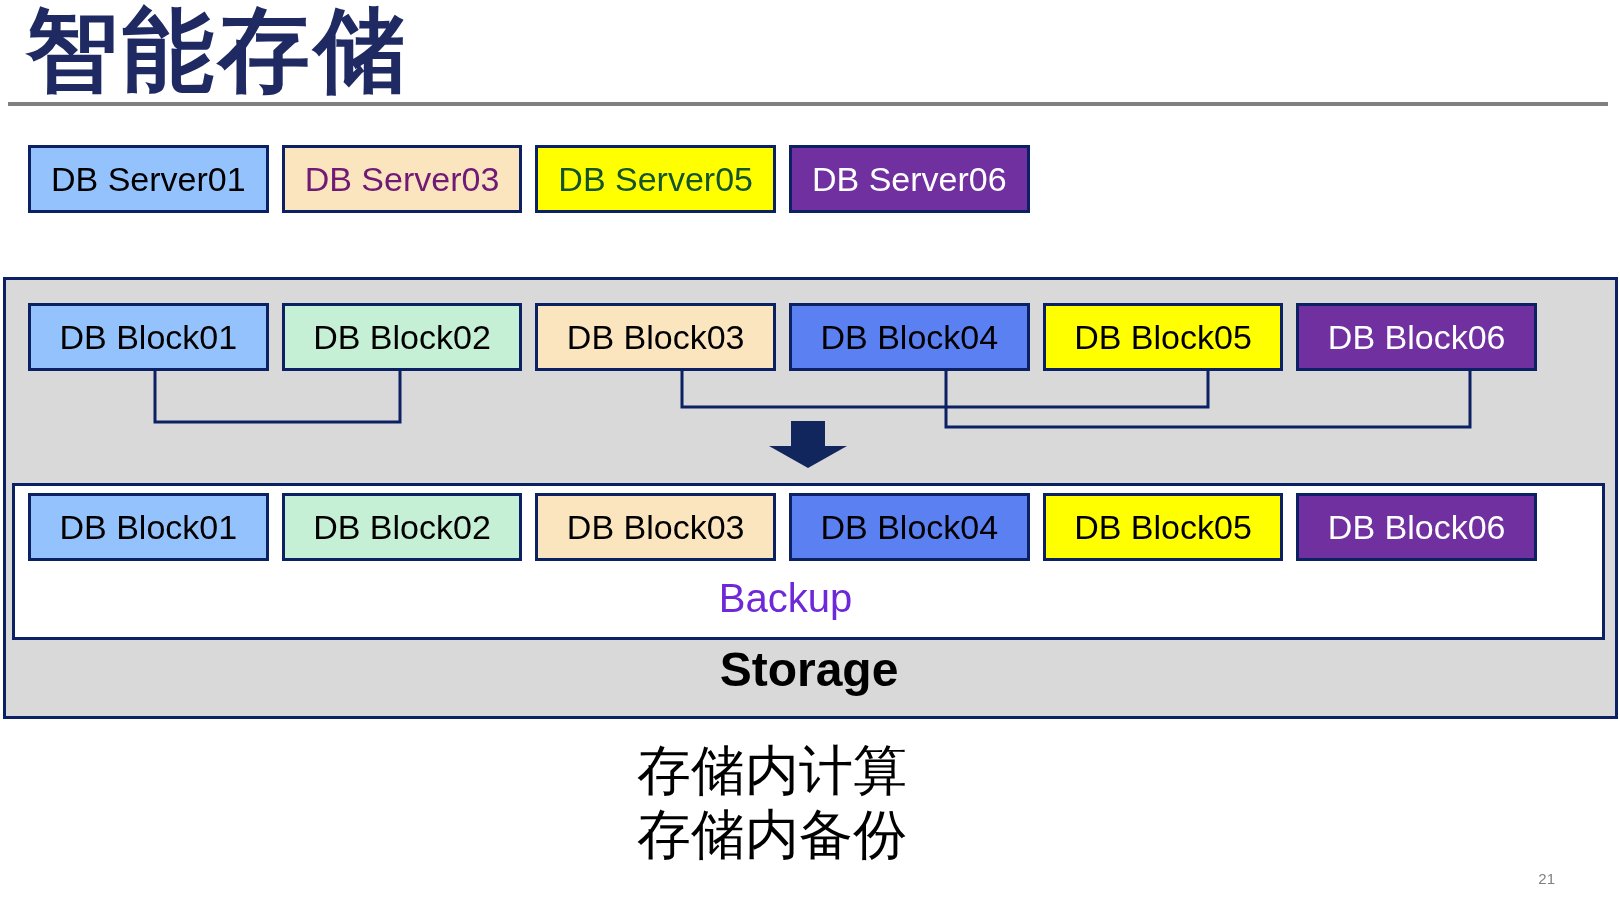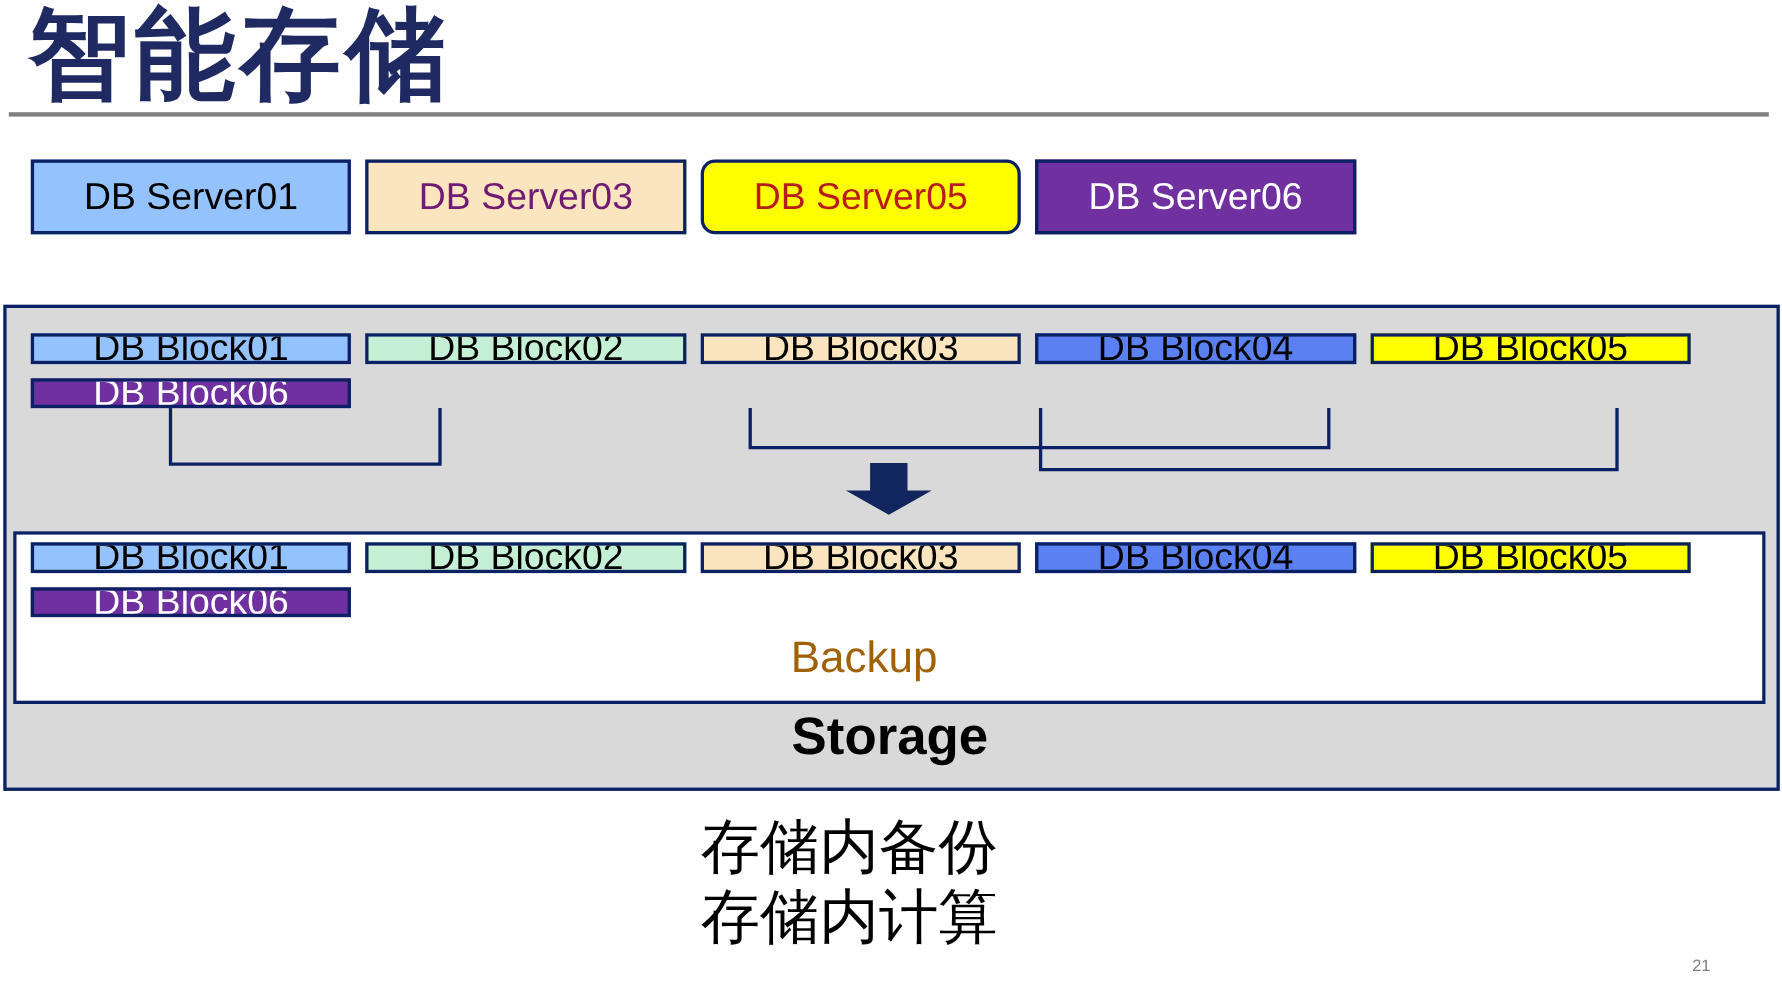--- a/index.html
+++ b/index.html
@@ -18,21 +18,21 @@
     font-weight: bold; color: #1F2A63;
     letter-spacing: 4px; white-space: nowrap;
   }
   .title-divider {
     left: 8px; top: 102px; width: 1600px; height: 4px;
     background: #808080;
   }
 
   .row6 {
     display: grid;
-    grid-template-columns: repeat(5, 1fr);
+    grid-template-columns: repeat(6, 1fr);
     gap: 13px;
     width: 1509px; height: 68px;
   }
   .box {
     border: 3px solid #0B2164;
     display: flex; align-items: center; justify-content: center;
     font-size: 34px; color: #000;
     white-space: nowrap; overflow: hidden;
   }
 
@@ -50,21 +50,21 @@
   }
 
   .backup-box {
     left: 12px; top: 483px; width: 1587px; height: 151px;
     background: #ffffff; border: 3px solid #0B2164;
   }
   .block-row-backup { left: 28px; top: 493px; }
 
   .backup-label {
     left: 12px; top: 576px; width: 1547px;
-    text-align: center; font-size: 40px; color: #a16207;
+    text-align: center; font-size: 40px; color: #6d28d9;
   }
   .storage-label {
     left: 3px; top: 642px; width: 1612px;
     text-align: center; font-size: 48px; font-weight: bold; color: #000;
   }
 
   .captions {
     left: 637px; top: 738px;
     font-size: 54px; line-height: 64px; color: #000;
     white-space: nowrap;
@@ -77,21 +77,21 @@
 </style>
 </head>
 <body>
 
 <div class="abs slide-title">智能存储</div>
 <div class="abs title-divider"></div>
 
 <div class="abs row6 server-row">
   <div class="box" style="background-color: rgb(148, 194, 252); color: rgb(0, 0, 0);">DB Server01</div>
   <div class="box" style="background-color: rgb(251, 229, 190); color: #701a75;">DB Server03</div>
-  <div class="box" style="background-color: rgb(255, 255, 0); color: #b91c1c; border-radius: 13px;">DB Server05</div>
+  <div class="box" style="background-color: rgb(255, 255, 0); color: #14532d;">DB Server05</div>
   <div class="box" style="background-color: rgb(112, 48, 160); color: rgb(255, 255, 255);">DB Server06</div>
 </div>
 
 <div class="abs storage-container"></div>
 
 <div class="abs row6 block-row-top">
   <div class="box" style="background-color: rgb(148, 194, 252); color: rgb(0, 0, 0);">DB Block01</div>
   <div class="box" style="background-color: rgb(198, 240, 214); color: rgb(0, 0, 0);">DB Block02</div>
   <div class="box" style="background-color: rgb(251, 229, 190); color: rgb(0, 0, 0);">DB Block03</div>
   <div class="box" style="background-color: rgb(90, 128, 242); color: rgb(0, 0, 0);">DB Block04</div>
@@ -114,17 +114,17 @@
   <div class="box" style="background-color: rgb(251, 229, 190); color: rgb(0, 0, 0);">DB Block03</div>
   <div class="box" style="background-color: rgb(90, 128, 242); color: rgb(0, 0, 0);">DB Block04</div>
   <div class="box" style="background-color: rgb(255, 255, 0); color: rgb(0, 0, 0);">DB Block05</div>
   <div class="box" style="background-color: rgb(112, 48, 160); color: rgb(255, 255, 255);">DB Block06</div>
 </div>
 
 <div class="abs backup-label">Backup</div>
 <div class="abs storage-label">Storage</div>
 
 <div class="abs captions">
+  <div>存储内计算</div>
   <div>存储内备份</div>
-  <div>存储内计算</div>
 </div>
 
 <div class="abs page-number">21</div>
 
 </body></html>

